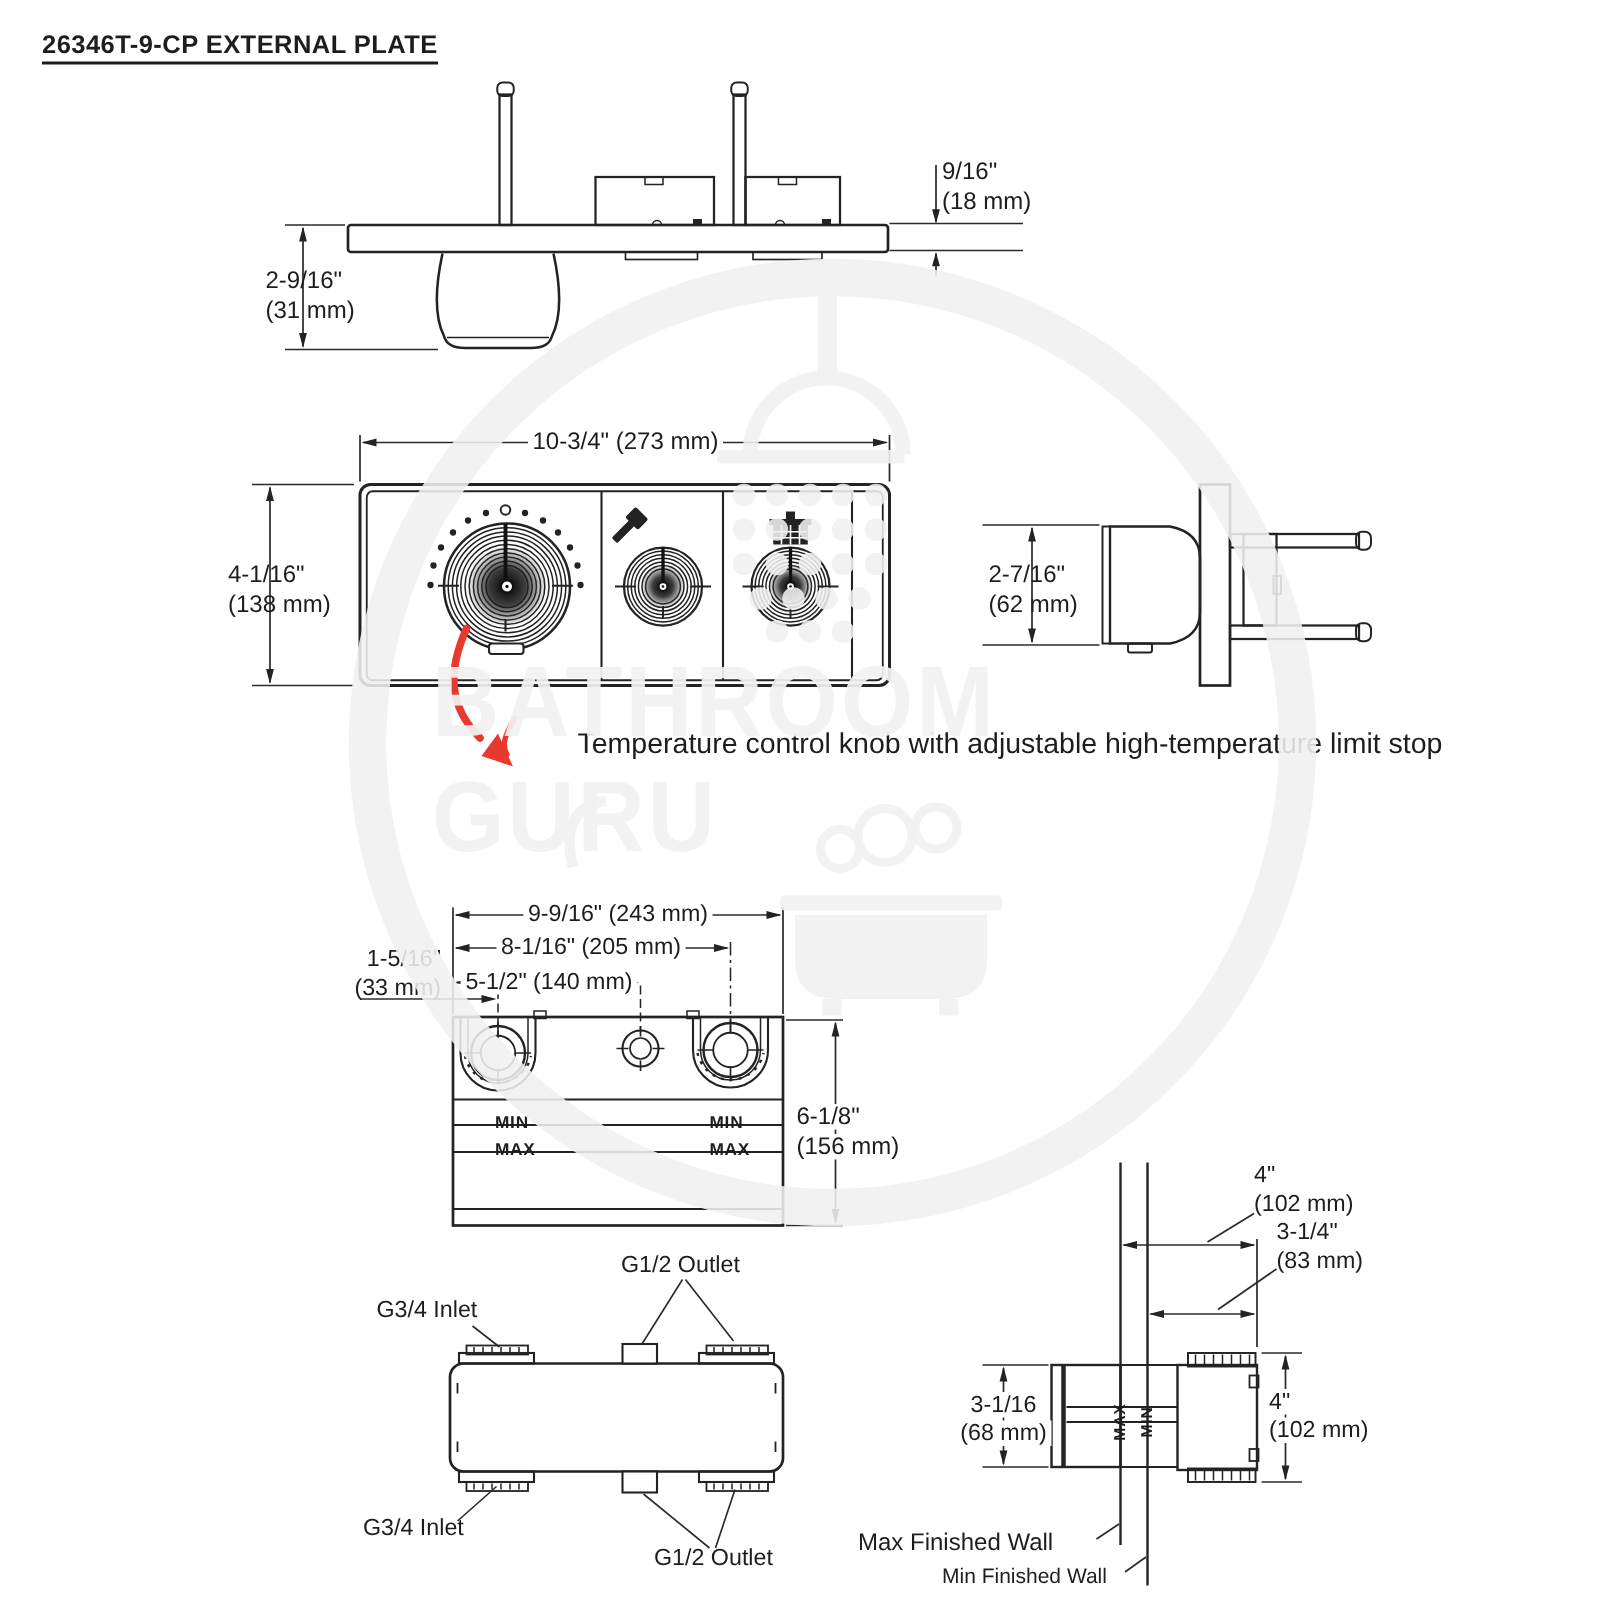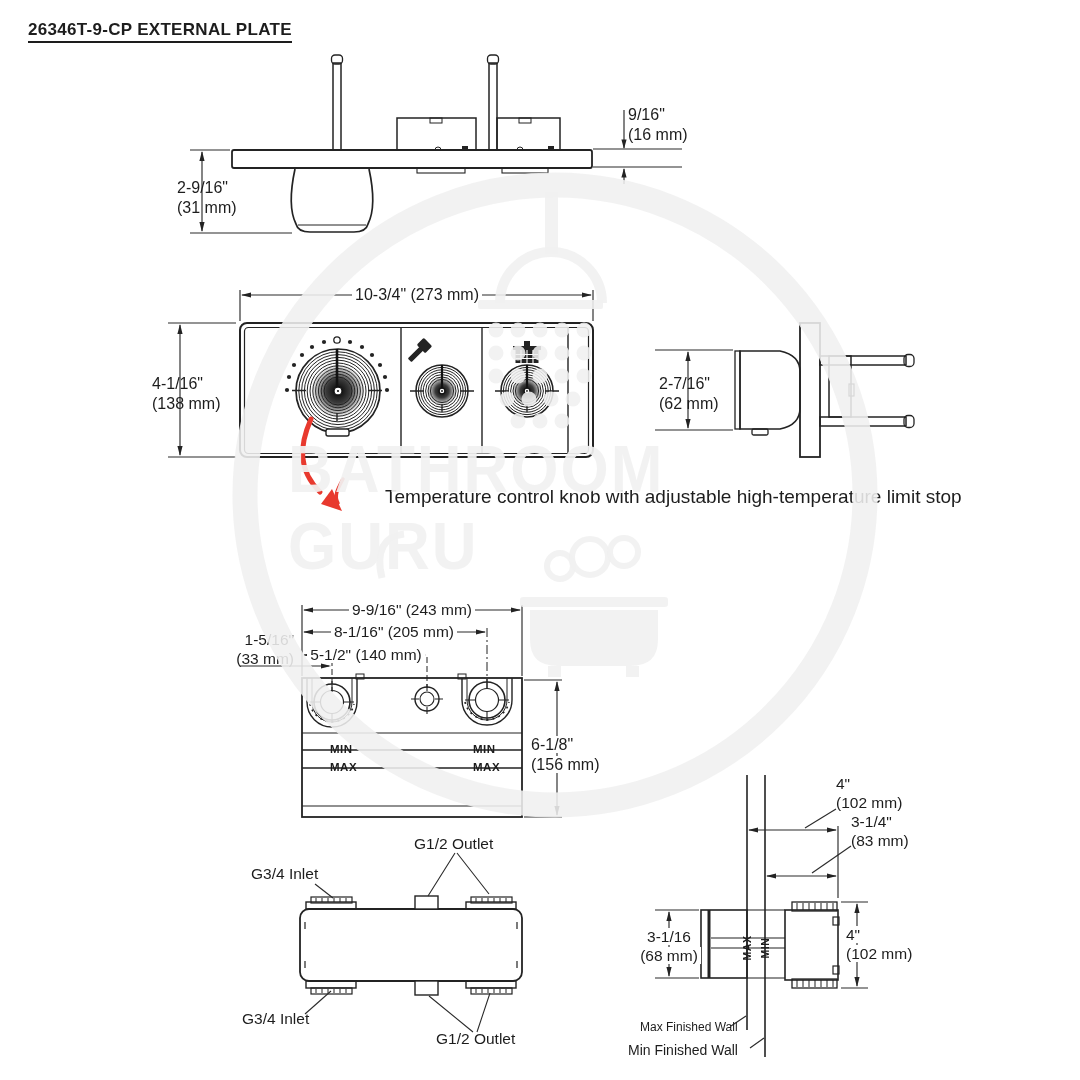--- a/index.html
+++ b/index.html
@@ -318,21 +318,21 @@
         <polygon points="669,977 666.4,967 671.6,967"></polygon>
     <polygon points="857,903 854.4,913 859.6,913"></polygon>
         <polygon points="857,987 854.4,977 859.6,977"></polygon>
   </g>
 </svg>
 
 <div class="lbl title t1">26346T-9-CP EXTERNAL PLATE</div>
 
 <div class="lbl dim" style="left:628px;top:105px;">
   <div>9/16"</div>
-  <div>(16 mm)</div>
+  <div>(18 mm)</div>
 </div>
 
 <div class="lbl dim" style="left:177px;top:178px;">
   <div>2-9/16"</div>
   <div>(31 mm)</div>
 </div>
 
 <div class="lbl dim ctr bg" style="left:287px;top:285px;width:260px;">
   <span>10-3/4" (273 mm)</span>
 </div>
@@ -391,21 +391,21 @@
   <div><span>(68 mm)</span></div>
 </div>
 <div class="lbl small bg" style="left:843px;top:925px;">
   <div><span>4"</span></div>
   <div><span>(102 mm)</span></div>
 </div>
 
 <div class="rot" style="left:747px;top:948px;">MAX</div>
 <div class="rot" style="left:765px;top:948px;">MIN</div>
 
-<div class="lbl" style="left:640px;top:1020px;font-size:12px;">Max Finished Wall</div>
+<div class="lbl" style="left:572px;top:1020px;font-size:16px;">Max Finished Wall</div>
 <div class="lbl" style="left:628px;top:1042px;font-size:14px;">Min Finished Wall</div>
 
 <svg class="wm" width="1080" height="1080" viewBox="0 0 1080 1080">
   <g stroke="rgba(240,240,240,0.88)" fill="none">
     <circle cx="555" cy="495" r="310" stroke-width="25"></circle>
     <path d="M500,303 A51,51 0 0 1 602,303" stroke-width="10"></path>
   </g>
   <g fill="rgba(240,240,240,0.88)">
     <rect x="545" y="192" width="13" height="62"></rect>
     <rect x="478" y="300" width="125" height="9" rx="2"></rect>

